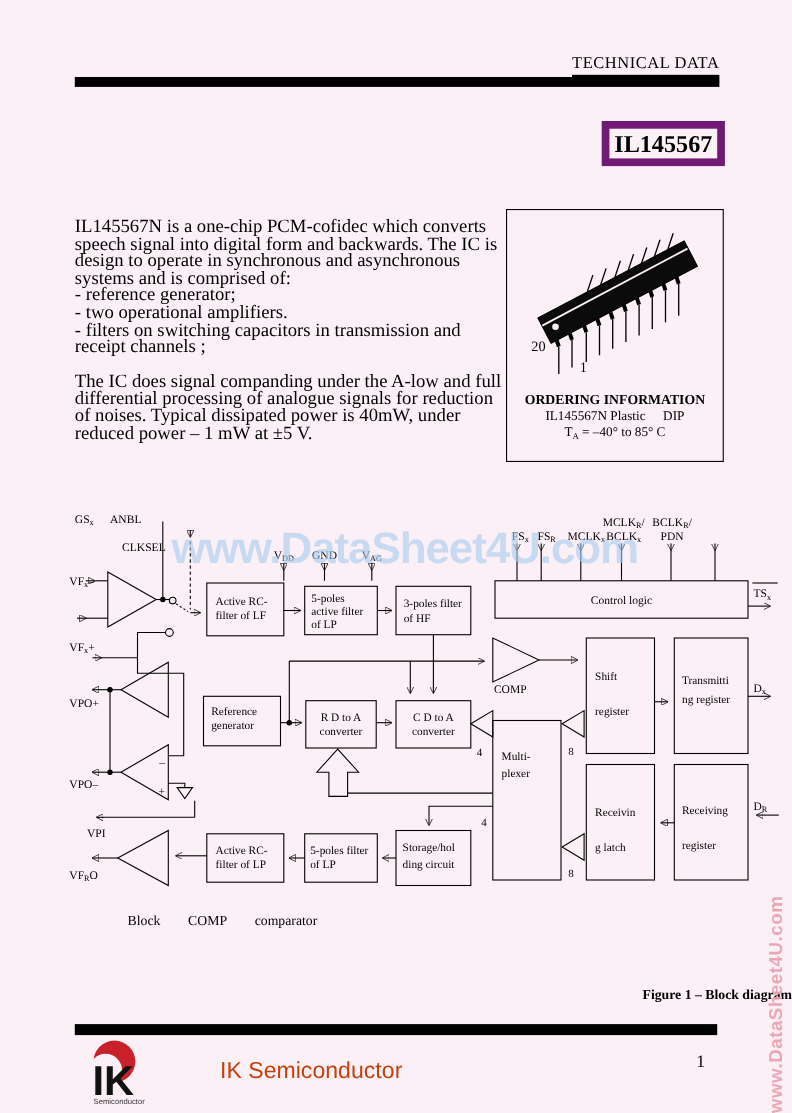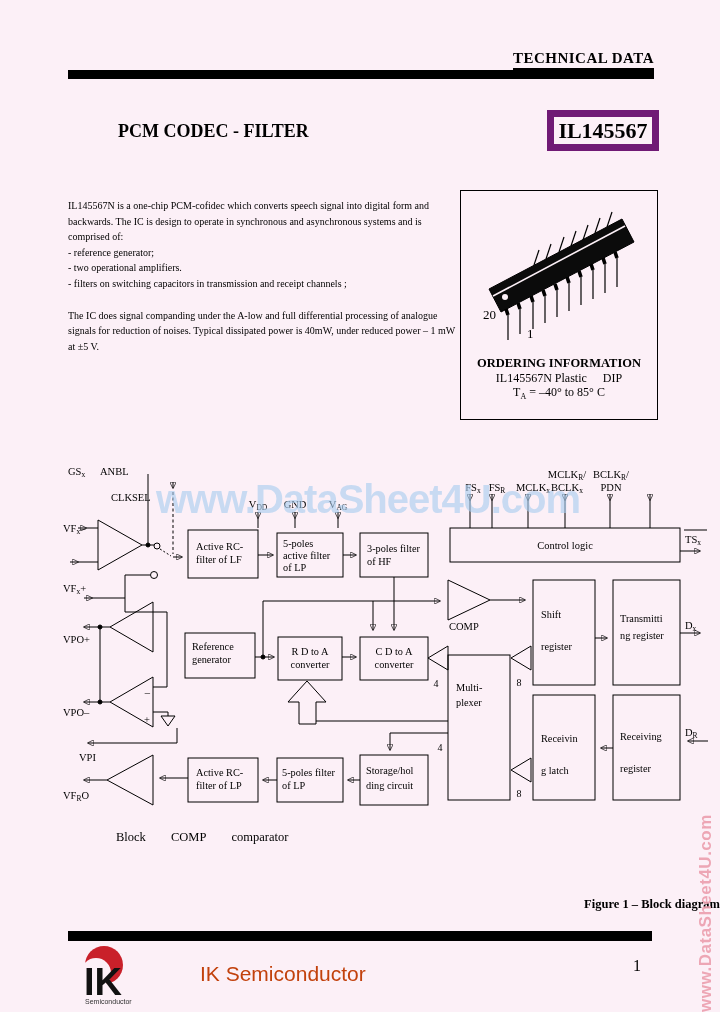--- a/index.html
+++ b/index.html
@@ -2,31 +2,31 @@
 <html><head>
 <meta charset="utf-8">
 <style>
   html,body{margin:0;padding:0;background:#e8e8e8;}
   .page{
     position:relative; width:720px; height:1012px; margin:0 auto;
     background:#fcf0f7; overflow:hidden;
     font-family:"Liberation Serif", serif; color:#000;
   }
   
-  .doc-type{position:absolute; right:66px; top:50px; font-weight:bold; font-size:15px;
+  .doc-type{position:absolute; right:66px; top:50px; font-weight:normal; font-size:15px;
             border-bottom:2px solid #000; padding-bottom:1px; letter-spacing:.5px;}
   .header-bar{position:absolute; left:68px; top:70px; width:586px; height:9px; background:#000;}
   .footer-bar{position:absolute; left:68px; top:931px; width:584px; height:10px; background:#000;}
   
   .product-title{position:absolute; left:118px; top:121px; font-size:18px; font-weight:bold;}
   .part-box{position:absolute; left:547px; top:110px; width:98px; height:27px;
             border:7px solid #701a75; text-align:center; line-height:27px;
             font-size:22px; font-weight:bold;}
   
-  .desc{position:absolute; left:68px; top:198px; width:396px; font-size:10px; line-height:15.6px;}
+  .desc{position:absolute; left:68px; top:198px; width:396px; font-size:17px; line-height:15.6px;}
   .desc p{margin:0;}
   .desc .p2{margin-top:16px;}
   
   .pkg-box{position:absolute; left:460px; top:190px; width:196px; height:228px;
            border:1.5px solid #000;}
   .pkg-box svg{position:absolute; left:0px; top:2px;}
   .ordering{position:absolute; left:0; top:165px; width:100%; text-align:center; line-height:14.5px;}
   .ordering .head{font-weight:bold; font-size:12.5px;}
   .ordering .l1, .ordering .l2{font-size:12px;}
   .ordering .gap{display:inline-block; width:16px;}
@@ -59,21 +59,20 @@
            font-size:17px; letter-spacing:.5px; color:#ec9fae; opacity:.9; pointer-events:none;}
 </style>
 </head>
 <body>
 
 <div class="page">
 
   <div class="doc-type">TECHNICAL DATA</div>
   <div class="header-bar"></div>
 
-  <div class="product-title">PCM CODEC - FILTER</div>
   <div class="part-box">IL145567</div>
 
   <div class="desc">
     <p>IL145567N is a one-chip PCM-cofidec which converts speech signal into digital form and backwards. The IC is design to operate in synchronous and asynchronous systems and is comprised of:</p>
     <p>- reference generator;</p>
     <p>- two operational amplifiers.</p>
     <p>- filters on switching capacitors in transmission and receipt channels ;</p>
     <p class="p2">The IC does signal companding under the A-low and full differential processing of analogue signals for reduction of noises. Typical dissipated power is 40mW, under reduced power – 1 mW at ±5 V.</p>
   </div>
 

